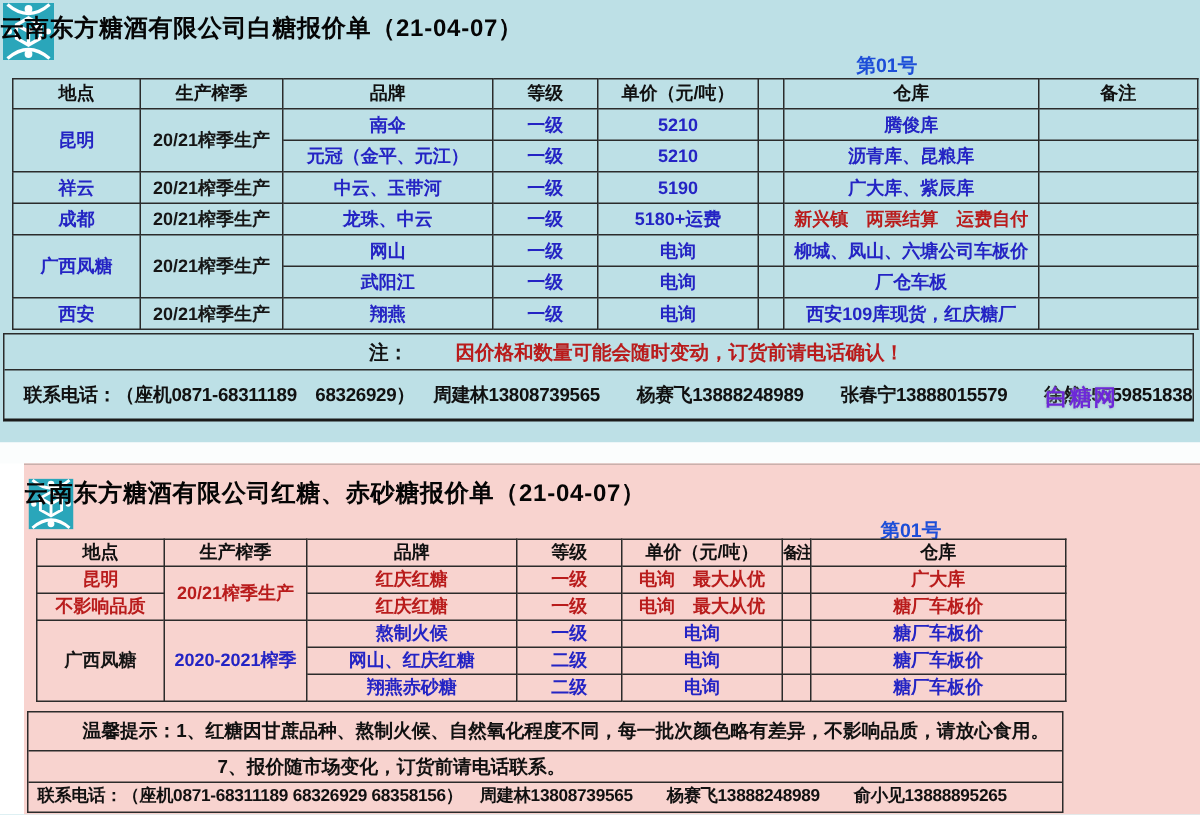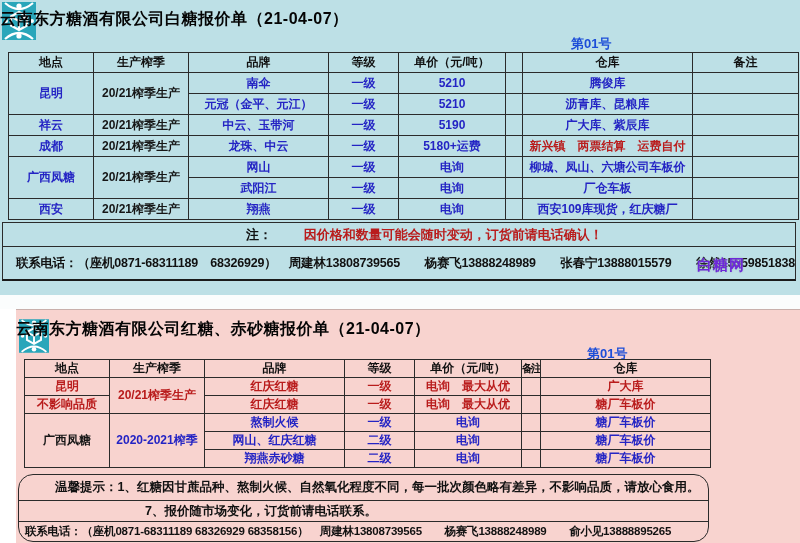--- a/index.html
+++ b/index.html
@@ -240,18 +240,18 @@
     <tr>
       <td class="c-blue">翔燕赤砂糖</td>
       <td class="c-blue">二级</td>
       <td class="c-blue">电询</td>
       <td></td>
       <td class="c-blue">糖厂车板价</td>
     </tr>
   </tbody>
     </table>
 
-  <div class="abs notes2" style="top:164px;border-radius:15px;">
+  <div class="abs notes2" style="top:164px;">
     <div class="note2-row1">温馨提示：1、红糖因甘蔗品种、熬制火候、自然氧化程度不同，每一批次颜色略有差异，不影响品质，请放心食用。</div>
     <div class="note2-row2">7、报价随市场变化，订货前请电话联系。</div>
     <div class="contact2-row">联系电话：（座机0871-68311189 68326929 68358156）　周建林13808739565　　杨赛飞13888248989　　俞小见13888895265</div>
   </div>
 </div>
 
 </body></html>

